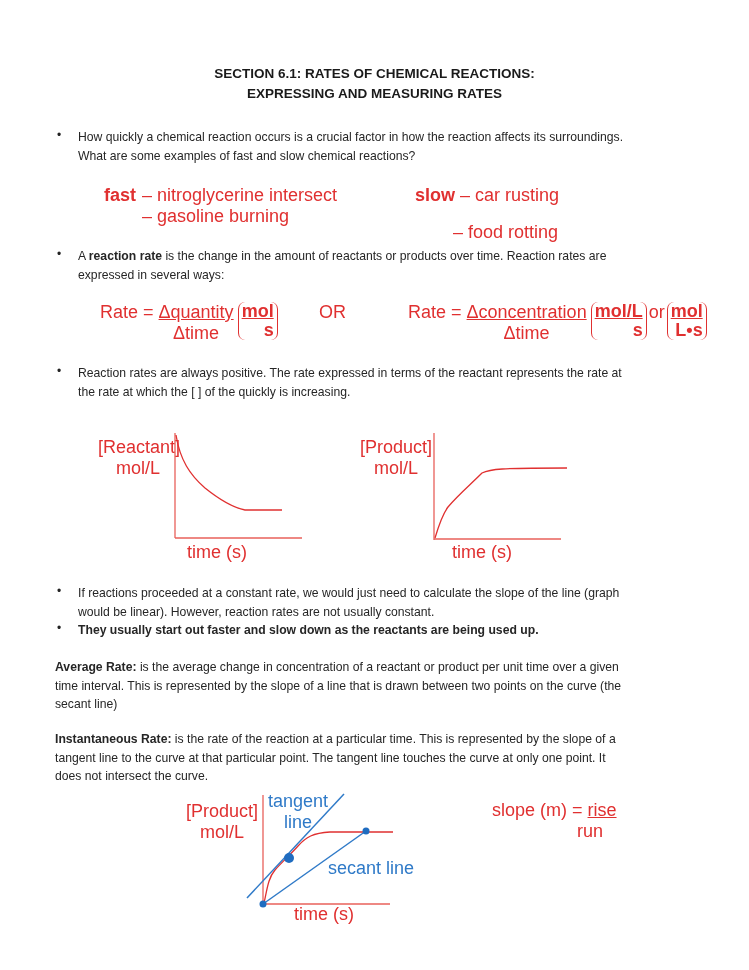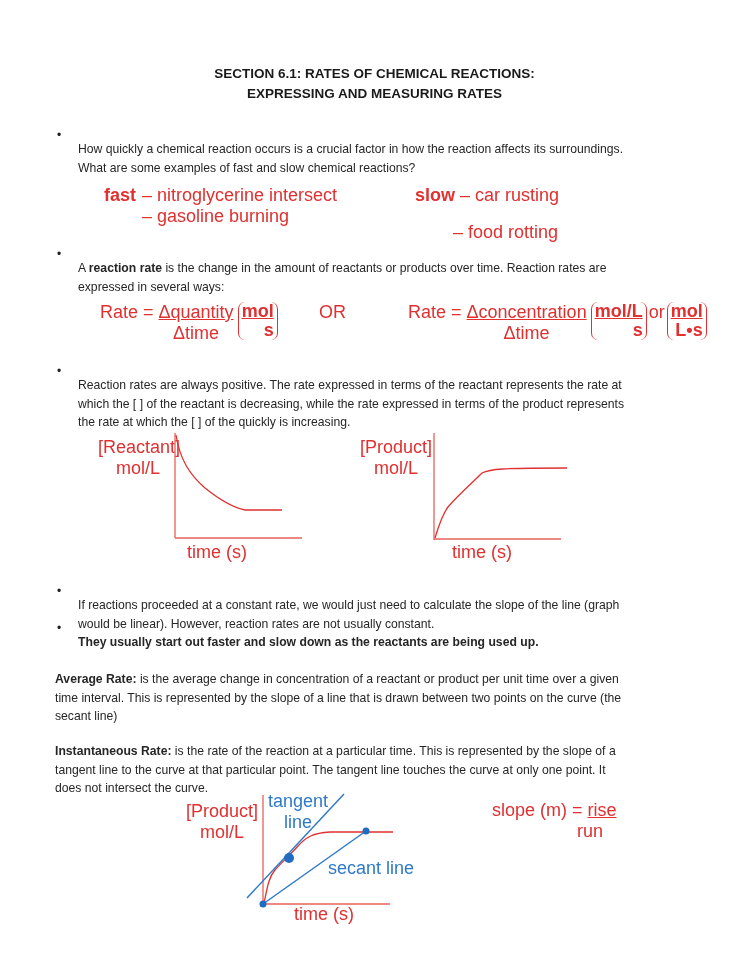--- a/index.html
+++ b/index.html
@@ -1,20 +1,20 @@
 <!DOCTYPE html>
 <html><head>
 <meta charset="utf-8">
 <style>
   html, body { margin:0; padding:0; background:#ffffff; }
   body { width:749px; height:970px; position:relative; overflow:hidden;
          font-family:"Liberation Sans", sans-serif; color:#222; }
   .abs { position:absolute; }
   .title { left:0; width:749px; text-align:center; font-weight:bold; font-size:13.5px; line-height:20px; color:#1a1a1a; }
-  .body { font-size:12.2px; line-height:18.5px; color:#262626;margin-top:12px; }
+  .body { font-size:12.2px; line-height:18.5px; color:#262626; }
   .bullet { position:absolute; left:57px; font-size:12px; }
   .blue { color:#2f7ac8; }
   .redtxt { font-size:18px; line-height:21px; color:#e03030; }
   .u { text-decoration:underline; }
   b { font-weight:bold; }
   .paren { display:inline-block; border:1.3px solid #e03030; border-top:none; border-bottom:none; border-radius:7px; padding:0 3px; text-align:right; line-height:19px;font-weight:bold; }
   svg { position:absolute; left:0; top:0; }
 </style>
 </head>
 <body>
@@ -76,21 +76,20 @@
   <span style="margin:0 2px;">or</span>
   <span class="paren">
     <div class="u">mol</div>
     <div>L•s</div>
   </span>
 </div>
 
 <span class="bullet" style="top:364px;">•</span>
 <div class="abs body" style="left:78px; top:364px; width:660px;">
   <div>Reaction rates are always positive.  The rate expressed in terms of the reactant represents the rate at</div>
-  <div>which the [ ] of the reactant is decreasing, while the rate expressed in terms of the product represents</div>
   <div>the rate at which the [ ] of the quickly is increasing.</div>
 </div>
 
 <div class="abs redtxt" style="left:98px; top:437px; text-align:center; width:80px;">
   <div>[Reactant]</div>
   <div>mol/L</div>
 </div>
 <div class="abs redtxt" style="left:187px; top:542px;">time (s)</div>
 
 <div class="abs redtxt" style="left:358px; top:437px; text-align:center; width:76px;">

